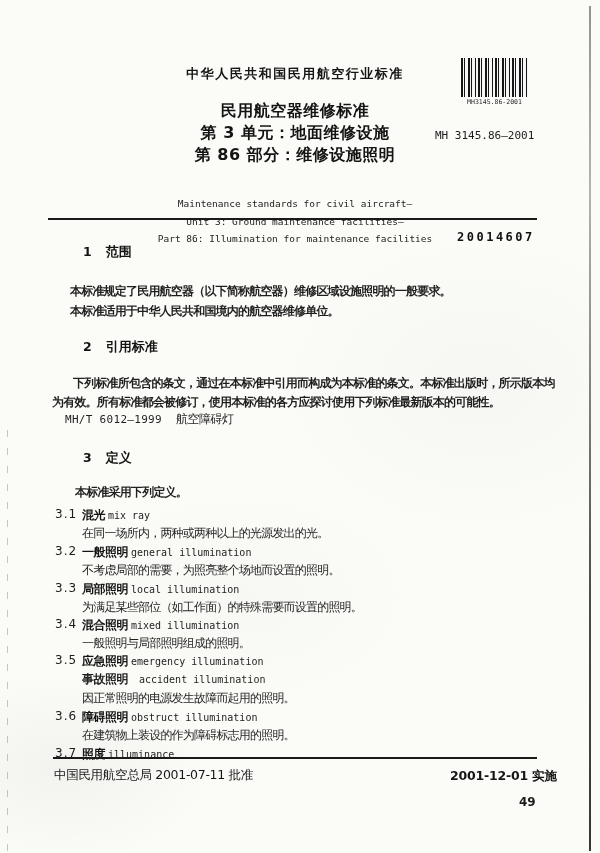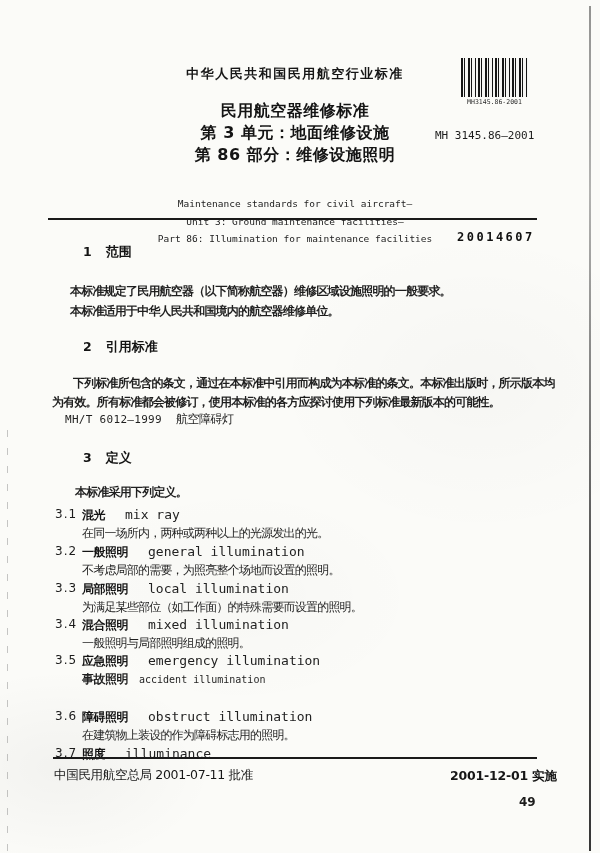--- a/index.html
+++ b/index.html
@@ -58,21 +58,21 @@
 
   .para { position:absolute; white-space:nowrap; font-size:12px; letter-spacing:-0.8px; color:#1f1f1f;font-weight:bold; }
 
   .refline { position:absolute; left:65px; top:411px; white-space:nowrap; font-size:12px; }
   .refcode { font-family:"DejaVu Sans Mono", monospace; font-size:11px; letter-spacing:0.3px; }
   .refname { margin-left:14px; letter-spacing:-0.5px; }
 
   .def { position:absolute; left:82px; white-space:nowrap; font-size:12px; }
   .def .dnum { position:absolute; left:-27px; letter-spacing:1px; font-size:12px; color:#1c1c1c; }
   .def .dterm { font-weight:bold; letter-spacing:-0.5px; color:#141414; }
-  .def .den { margin-left:20px; font-family:"DejaVu Sans Mono", monospace; font-size:13px; color:#222; }
+  .def .den { margin-left:3px; font-family:"DejaVu Sans Mono", monospace; font-size:10px; color:#222; }
   .defbody { position:absolute; left:82px; white-space:nowrap; font-size:12px; letter-spacing:-0.8px; color:#1f1f1f; }
   .defbody .dterm { font-weight:bold; letter-spacing:-0.5px; }
   .defbody .den { margin-left:11px; font-family:"DejaVu Sans Mono", monospace; font-size:10px; letter-spacing:0; }
 
   .approval { position:absolute; left:54px; top:767px; font-size:12.5px; letter-spacing:-0.3px; color:#161616; white-space:nowrap; }
   .impl     { position:absolute; left:450px; top:768px; font-size:12.5px; font-weight:bold; letter-spacing:-0.2px; color:#161616; white-space:nowrap; }
   .pageno   { position:absolute; left:519px; top:795px; font-size:12px; font-weight:bold; color:#1c1c1c; }
 </style>
 </head>
 <body>
@@ -137,20 +137,21 @@
     <span class="dnum">3.4</span><span class="dterm">混合照明</span><span class="den">mixed illumination</span>
   </div>
   <div class="defbody" style="top:635px">一般照明与局部照明组成的照明。</div>
 
   <div class="def" style="top:653px">
     <span class="dnum">3.5</span><span class="dterm">应急照明</span><span class="den">emergency illumination</span>
   </div>
   <div class="defbody" style="top:671px">
     <span class="dterm">事故照明</span><span class="den">accident illumination</span>
   </div>
+  <div class="defbody" style="top:690px">因正常照明的电源发生故障而起用的照明。</div>
 
   <div class="def" style="top:709px">
     <span class="dnum">3.6</span><span class="dterm">障碍照明</span><span class="den">obstruct illumination</span>
   </div>
   <div class="defbody" style="top:727px">在建筑物上装设的作为障碍标志用的照明。</div>
 
   <div class="def" style="top:746px">
     <span class="dnum">3.7</span><span class="dterm">照度</span><span class="den">illuminance</span>
   </div>
 

